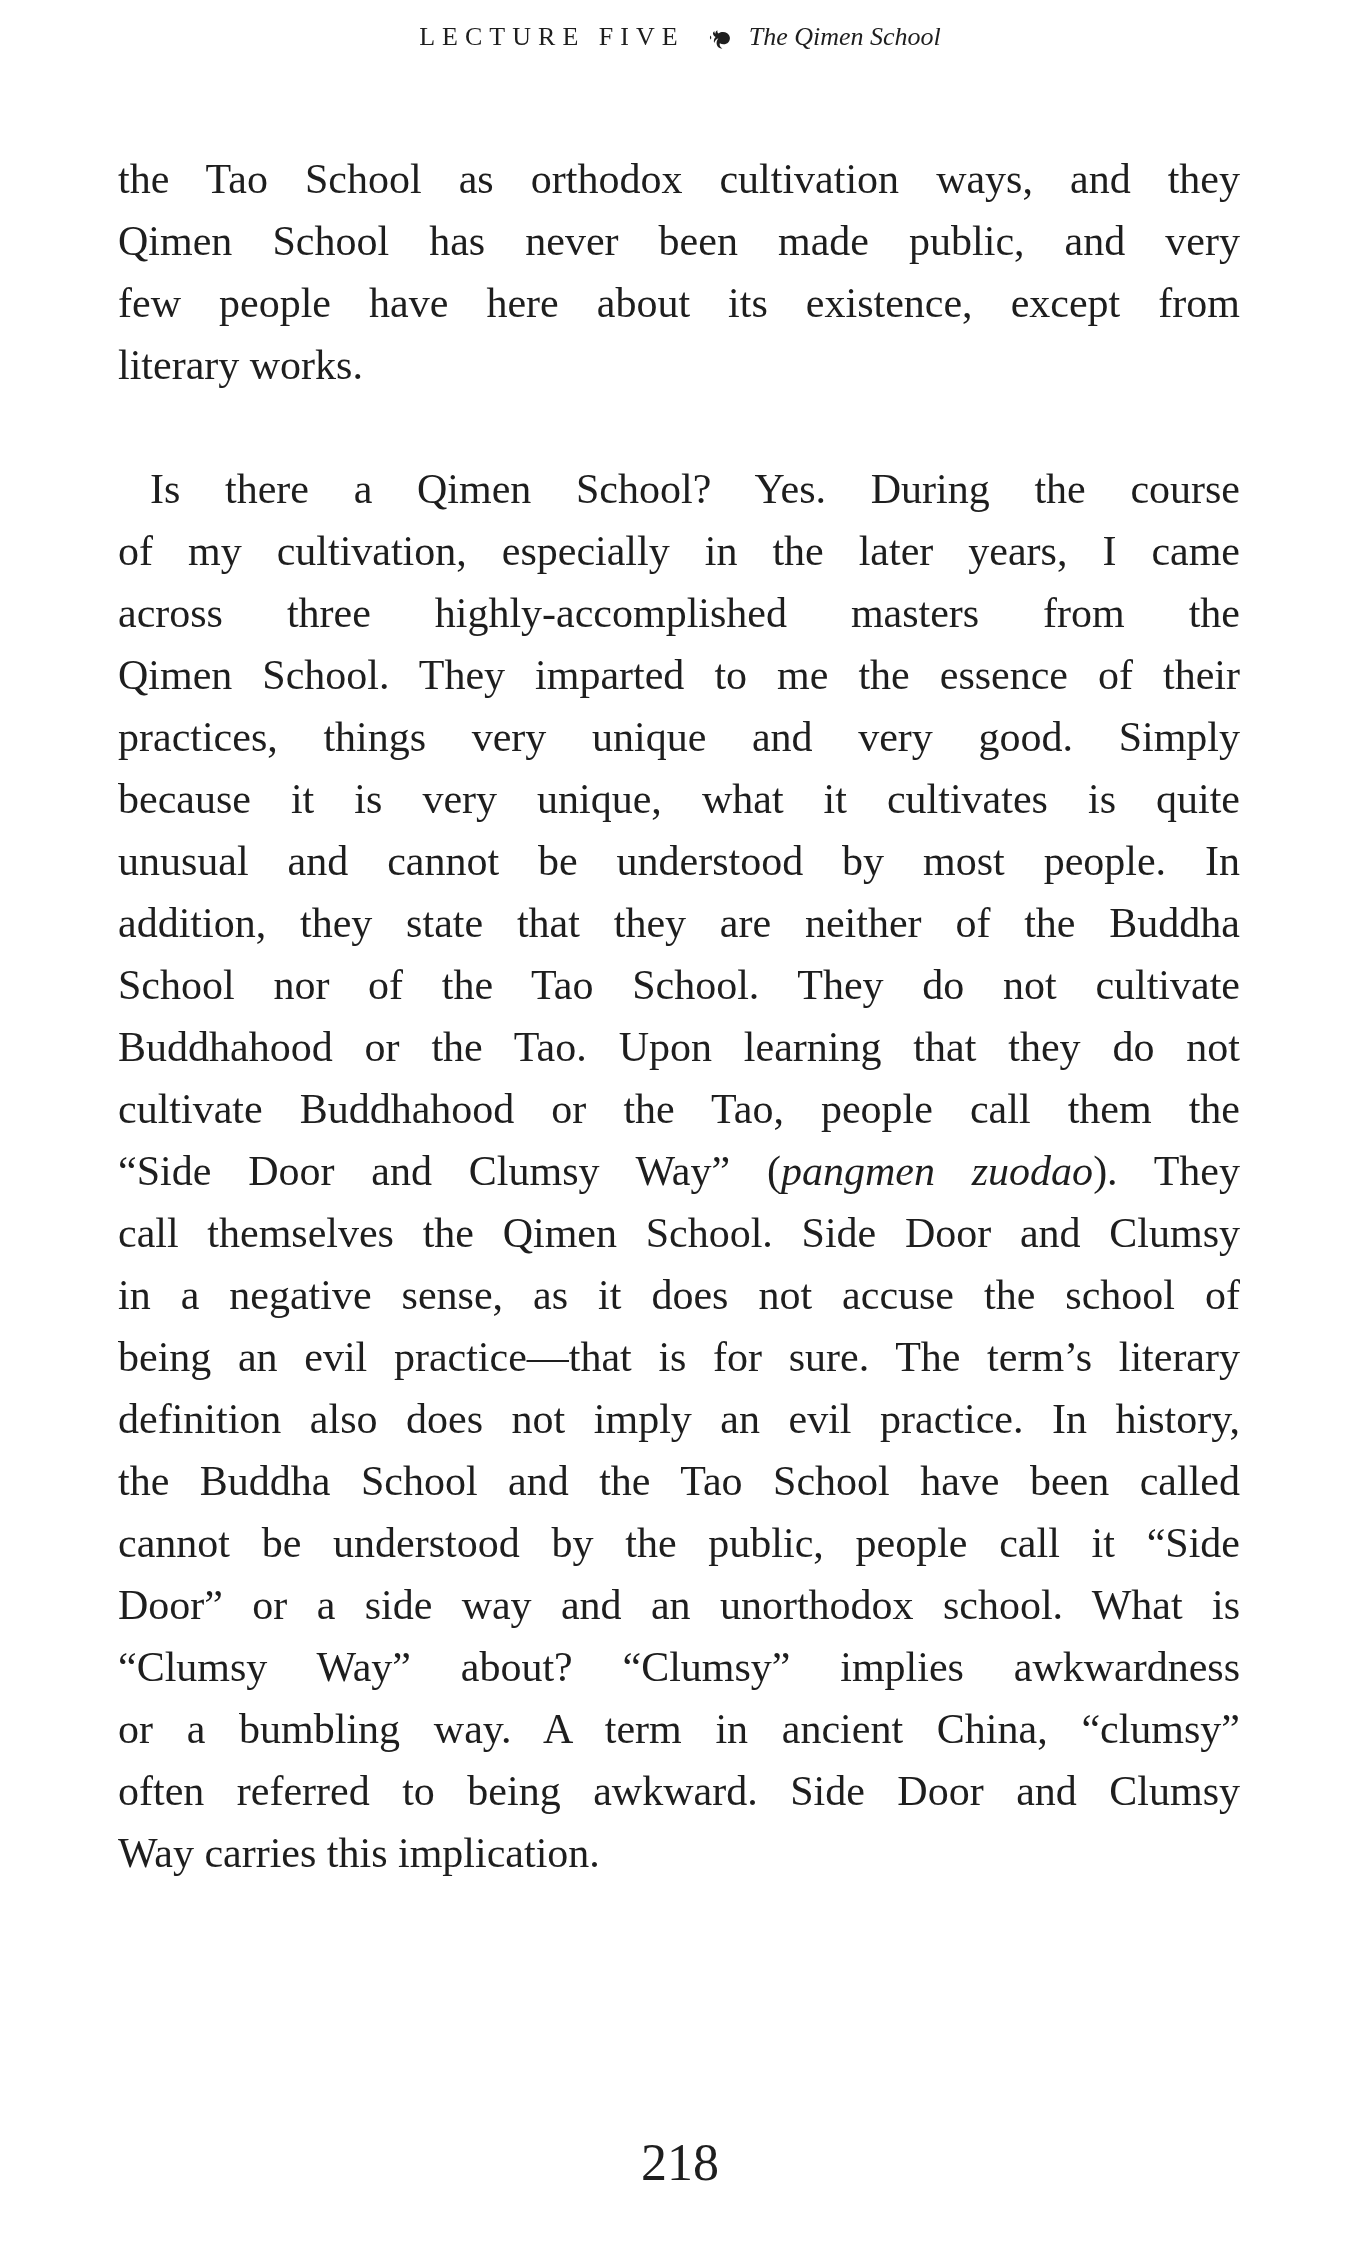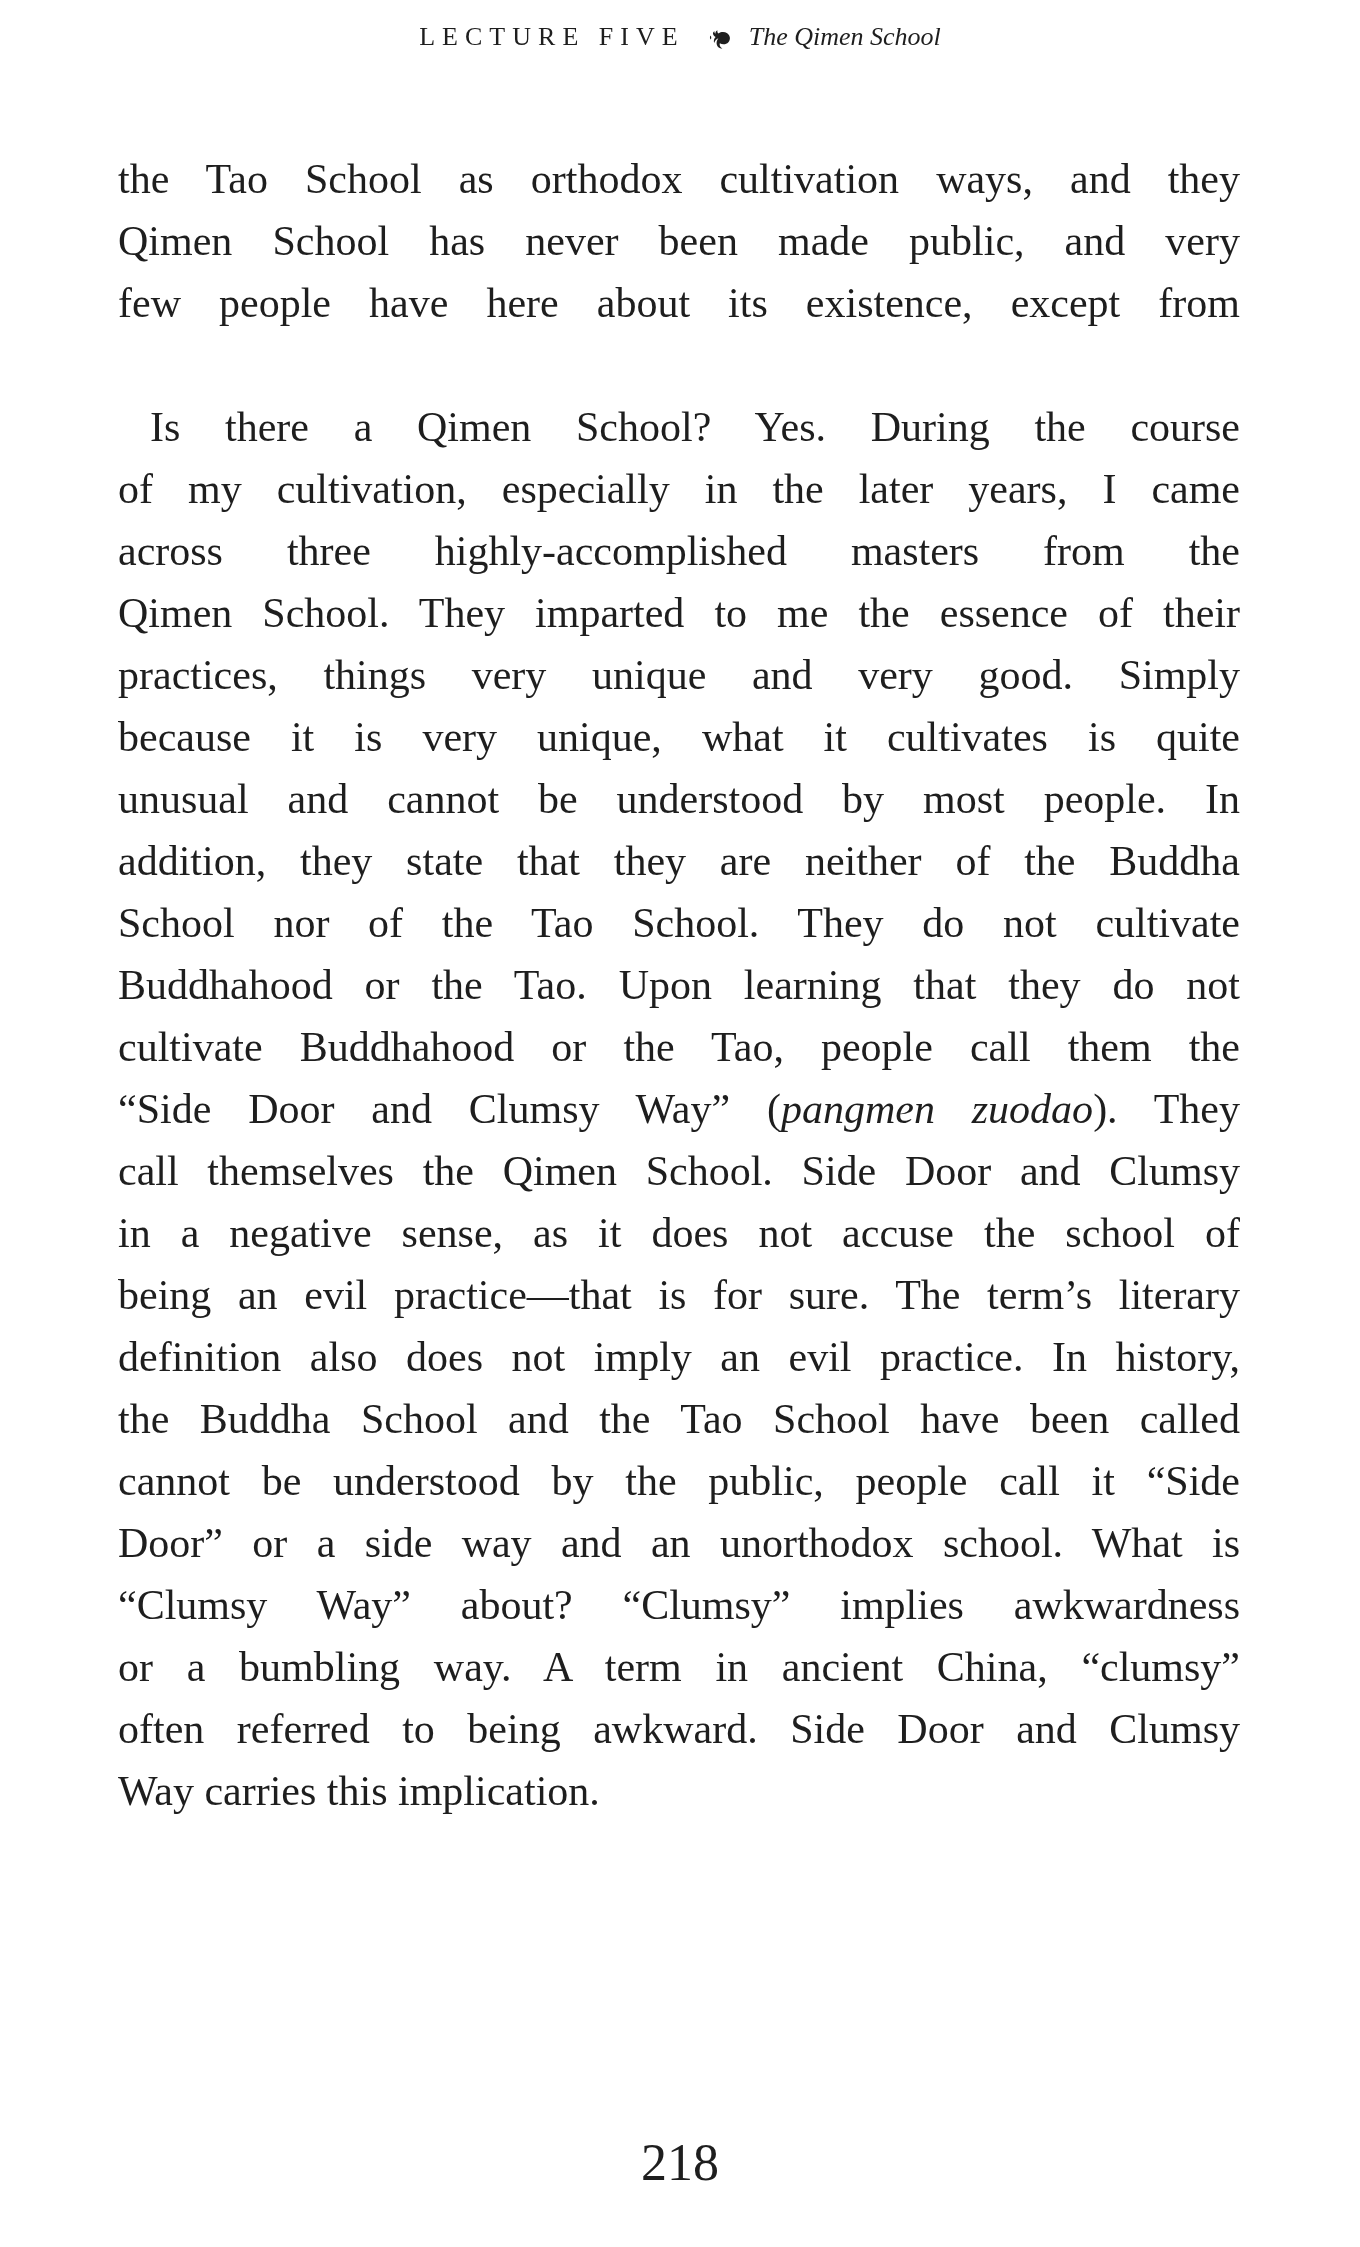--- a/index.html
+++ b/index.html
@@ -85,20 +85,21 @@
       </svg>
     </span>
     <span class="header-title">The Qimen School</span>
   </div>
 
   <div class="text-block">
       <div class="paragraph">
         <div class="line"><span>the Tao School as orthodox cultivation ways, and they</span></div>
         <div class="line"><span>Qimen School has never been made public, and very</span></div>
         <div class="line"><span>few people have here about its existence, except from</span></div>
+        <div class="line line-last"><span>literary works.</span></div>
       </div>
       <div class="paragraph">
         <div class="line line-indented"><span>Is there a Qimen School? Yes. During the course</span></div>
         <div class="line"><span>of my cultivation, especially in the later years, I came</span></div>
         <div class="line"><span>across three highly-accomplished masters from the</span></div>
         <div class="line"><span>Qimen School. They imparted to me the essence of their</span></div>
         <div class="line"><span>practices, things very unique and very good. Simply</span></div>
         <div class="line"><span>because it is very unique, what it cultivates is quite</span></div>
         <div class="line"><span>unusual and cannot be understood by most people. In</span></div>
         <div class="line"><span>addition, they state that they are neither of the Buddha</span></div>

